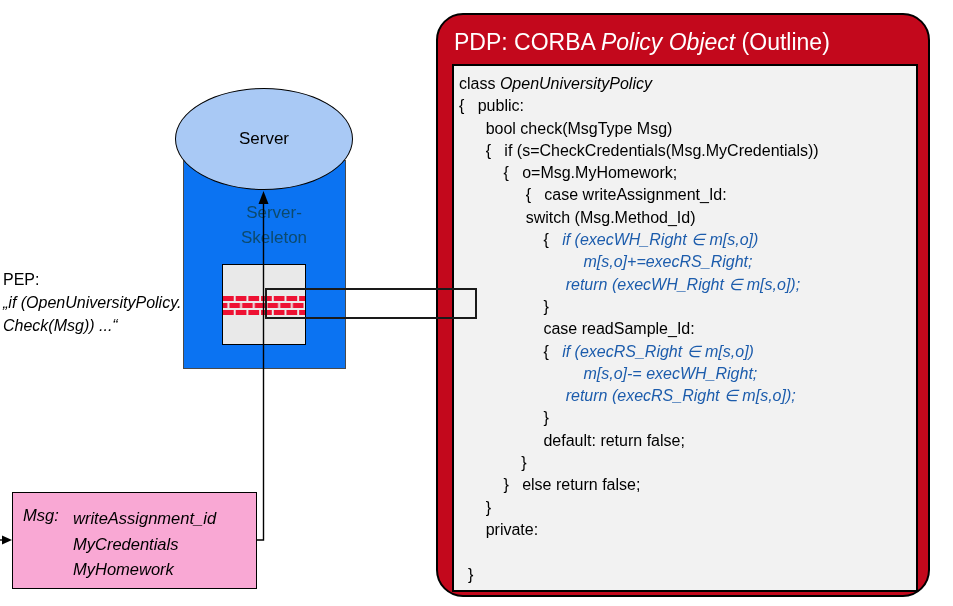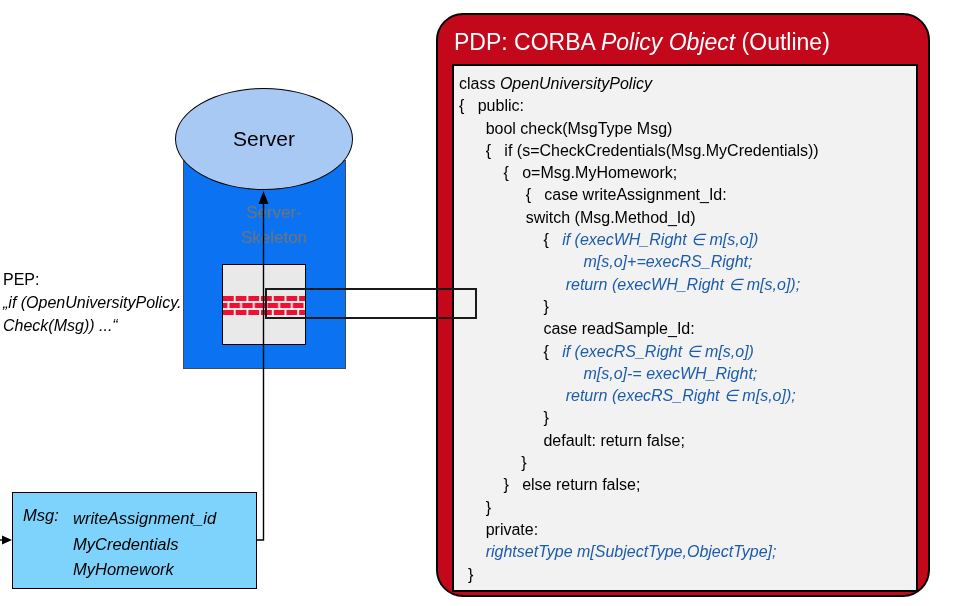--- a/index.html
+++ b/index.html
@@ -5,39 +5,39 @@
   html,body{margin:0;padding:0;background:#fff;}
   .canvas{position:relative;width:953px;height:606px;background:#ffffff;
           font-family:"Liberation Sans",sans-serif;overflow:hidden;}
 
   
   .skeleton-rect{position:absolute;left:183px;top:160px;width:163px;height:209px;
                  background:#0b73f2;border:1px solid #4a4a4a;z-index:1;box-sizing:border-box;}
   .server-ellipse{position:absolute;left:175px;top:88px;width:178px;height:102px;
                   background:#a9c9f5;border:1.5px solid #000;border-radius:50%;z-index:2;
                   display:flex;align-items:center;justify-content:center;box-sizing:border-box;}
-  .server-label{font-size:21px;color:#000;}
+  .server-label{font-size:17px;color:#000;}
   .skeleton-label{position:absolute;left:183px;top:200px;width:182px;text-align:center;
-                  color:#737373;font-size:17px;line-height:25px;z-index:3;}
+                  color:#0c4a6e;font-size:17px;line-height:25px;z-index:3;}
   .pep-box{position:absolute;left:222px;top:264px;width:84px;height:81px;background:#e9e9e9;
            border:1.6px solid #000;z-index:3;box-sizing:border-box;}
   .bricks{position:absolute;left:0;top:30px;width:100%;height:22px;display:block;}
   .connectors{position:absolute;left:0;top:0;width:953px;height:606px;z-index:4;pointer-events:none;}
   .channel-rect{position:absolute;left:265px;top:288px;width:212px;height:31px;
                 border:2px solid #1a1a1a;background:transparent;z-index:10;box-sizing:border-box;}
 
   .pep-text{position:absolute;left:3px;top:268px;z-index:5;font-size:16px;line-height:23px;color:#000;}
   .pep-heading{font-style:normal;}
   .pep-line2-wrap{position:relative;height:23px;width:250px;}
   .pep-l2{position:absolute;left:0;top:0;white-space:nowrap;font-style:italic;}
   .pep-l2.blk{color:#000;clip-path:inset(-3px calc(100% - 180px) -3px -3px);}
   .pep-l2.wht{color:#fff;clip-path:inset(-3px -3px -3px 180px);}
   .pep-l3{font-style:italic;}
 
-  .msg-box{position:absolute;left:12px;top:492px;width:245px;height:97px;background:#7dd3fc;
+  .msg-box{position:absolute;left:12px;top:492px;width:245px;height:97px;background:#f9a8d4;
            border:1.6px solid #000;z-index:2;font-style:italic;font-size:16.5px;color:#000;box-sizing:border-box;padding-left:40px;}
   .msg-label{position:absolute;left:10px;top:13px;}
   .msg-lines{position:absolute;left:60px;top:13px;line-height:25.5px;}
 
   
   .pdp-panel{position:absolute;left:436px;top:13px;width:494px;height:584px;background:#c3081c;
              border:2px solid #000;border-radius:27px;z-index:1;box-sizing:border-box;}
   .pdp-title{position:absolute;left:16px;top:14px;color:#fff;font-size:23px;white-space:nowrap;}
   .pdp-title .em{font-style:italic;}
   .pdp-code-box{position:absolute;left:14px;top:49px;width:466px;height:528px;background:#f2f2f2;
@@ -124,19 +124,19 @@
           <div class="code-line"><span class="seg-k">                   case readSample_Id:</span></div>
           <div class="code-line"><span class="seg-k">                   {   </span><span class="seg-b">if (execRS_Right ∈ m[s,o])</span></div>
           <div class="code-line"><span class="seg-k">                            </span><span class="seg-b">m[s,o]-= execWH_Right;</span></div>
           <div class="code-line"><span class="seg-k">                        </span><span class="seg-b">return (execRS_Right ∈ m[s,o]);</span></div>
           <div class="code-line"><span class="seg-k">                   }</span></div>
           <div class="code-line"><span class="seg-k">                   default: return false;</span></div>
           <div class="code-line"><span class="seg-k">              }</span></div>
           <div class="code-line"><span class="seg-k">          }   else return false;</span></div>
           <div class="code-line"><span class="seg-k">      }</span></div>
           <div class="code-line"><span class="seg-k">      private:</span></div>
-          <div class="code-line"><span class="seg-k">      </span><span class="seg-b">rightsetType m[SubjectType,ObjectType];</span></div>
+          <div class="code-line"><span class="seg-k">      </span></div>
           <div class="code-line"><span class="seg-k">  }</span></div>
         </div>
     </div>
   </div>
 
 </div>
 
 </body></html>

